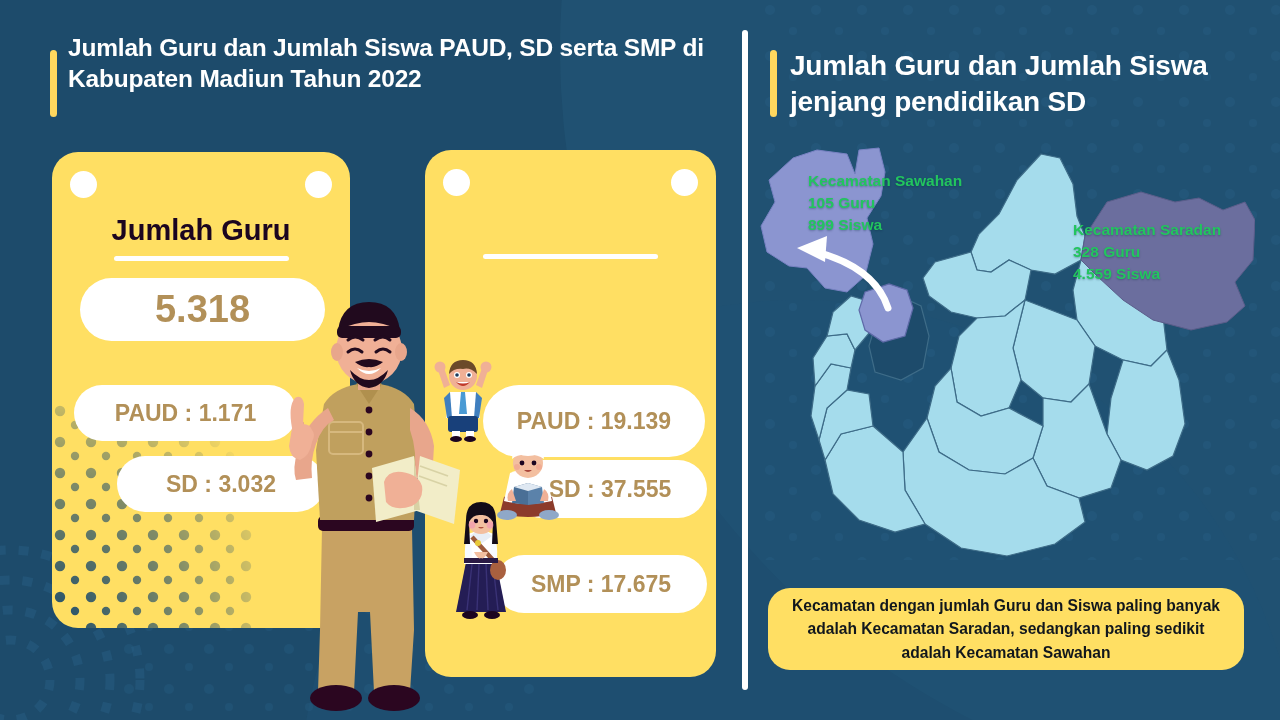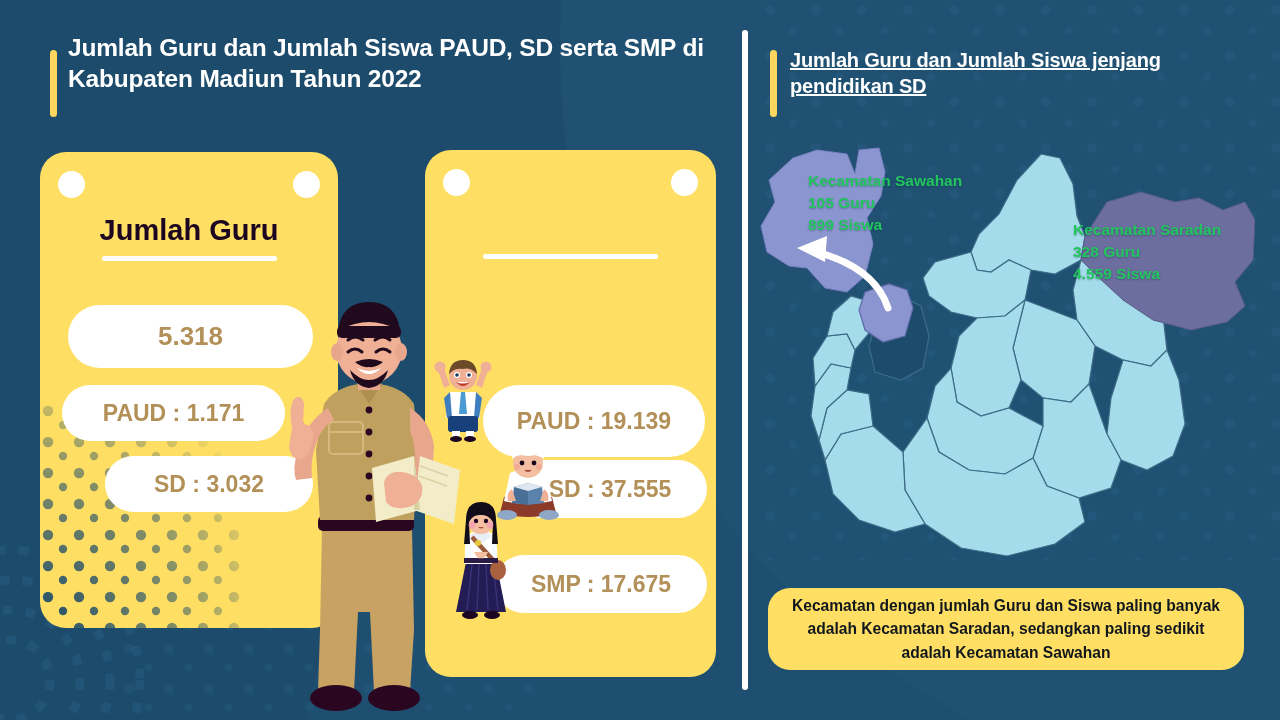--- a/index.html
+++ b/index.html
@@ -30,21 +30,21 @@
   }
 
   
   #left-title { left:68px; top:32px; width:660px; font-size:24.5px; }
   #left-title-bar { left:50px; top:50px; height:67px; }
 
   .stat-card {
     position:absolute; background:#ffdf63; border-radius:26px;
     overflow:hidden;
   }
-  #card-guru  { left:40px;  top:152px; width:298px; height:476px; }
+  #card-guru  { left:52px;  top:152px; width:298px; height:476px; }
   #card-siswa { left:425px; top:150px; width:291px; height:527px; }
 
   .punch {
     position:absolute; width:27px; height:27px; border-radius:50%;
     background:#ffffff;
   }
   .punch.l { left:18px; top:19px; }
   .punch.r { right:18px; top:19px; }
 
   .card-head {
@@ -57,21 +57,21 @@
     position:absolute; height:5px; border-radius:3px; background:#ffffff;
   }
   #rule-guru  { left:62px; width:175px; top:104px; }
   #rule-siswa { left:58px; width:175px; top:104px; }
 
   .pill {
     position:absolute; background:#ffffff; border-radius:40px;
     display:flex; align-items:center; justify-content:center;
     color:#b29058; font-weight:bold; white-space:nowrap;
   }
-  .pill.big { font-size:26px;margin-top:27px; }
+  .pill.big { font-size:38px; }
   .pill.sub { font-size:23px; }
 
   
   #g-total { left:28px;  top:126px; width:245px; height:63px; }
   #g-paud  { left:22px;  top:233px; width:223px; height:56px; }
   #g-sd    { left:65px;  top:304px; width:208px; height:56px; }
   #g-smp   { left:15px;  top:378px; width:208px; height:56px; }
 
   
   #s-total { left:25px;  top:127px; width:248px; height:64px; }
@@ -82,21 +82,21 @@
   
   #guru-dots { position:absolute; left:0; bottom:0; width:200px; height:225px; }
 
   
   #divider {
     position:absolute; left:742px; top:30px; width:6px; height:660px;
     background:#ffffff; border-radius:4px;
   }
 
   
-  #right-title { left:790px; top:48px; width:470px; font-size:20px;text-decoration:underline; }
+  #right-title { left:790px; top:48px; width:470px; font-size:28px; }
   #right-title-bar { left:770px; top:50px; height:67px; }
 
   #map-wrap { position:absolute; left:755px; top:140px; width:500px; height:430px; }
 
   .map-label {
     position:absolute; color:#22c55e; font-weight:bold;
     font-size:15.5px; line-height:1.42; white-space:nowrap;
     text-shadow:0 1px 2px rgba(12,40,60,.35);
   }
   #label-sawahan { left:808px; top:170px; }

